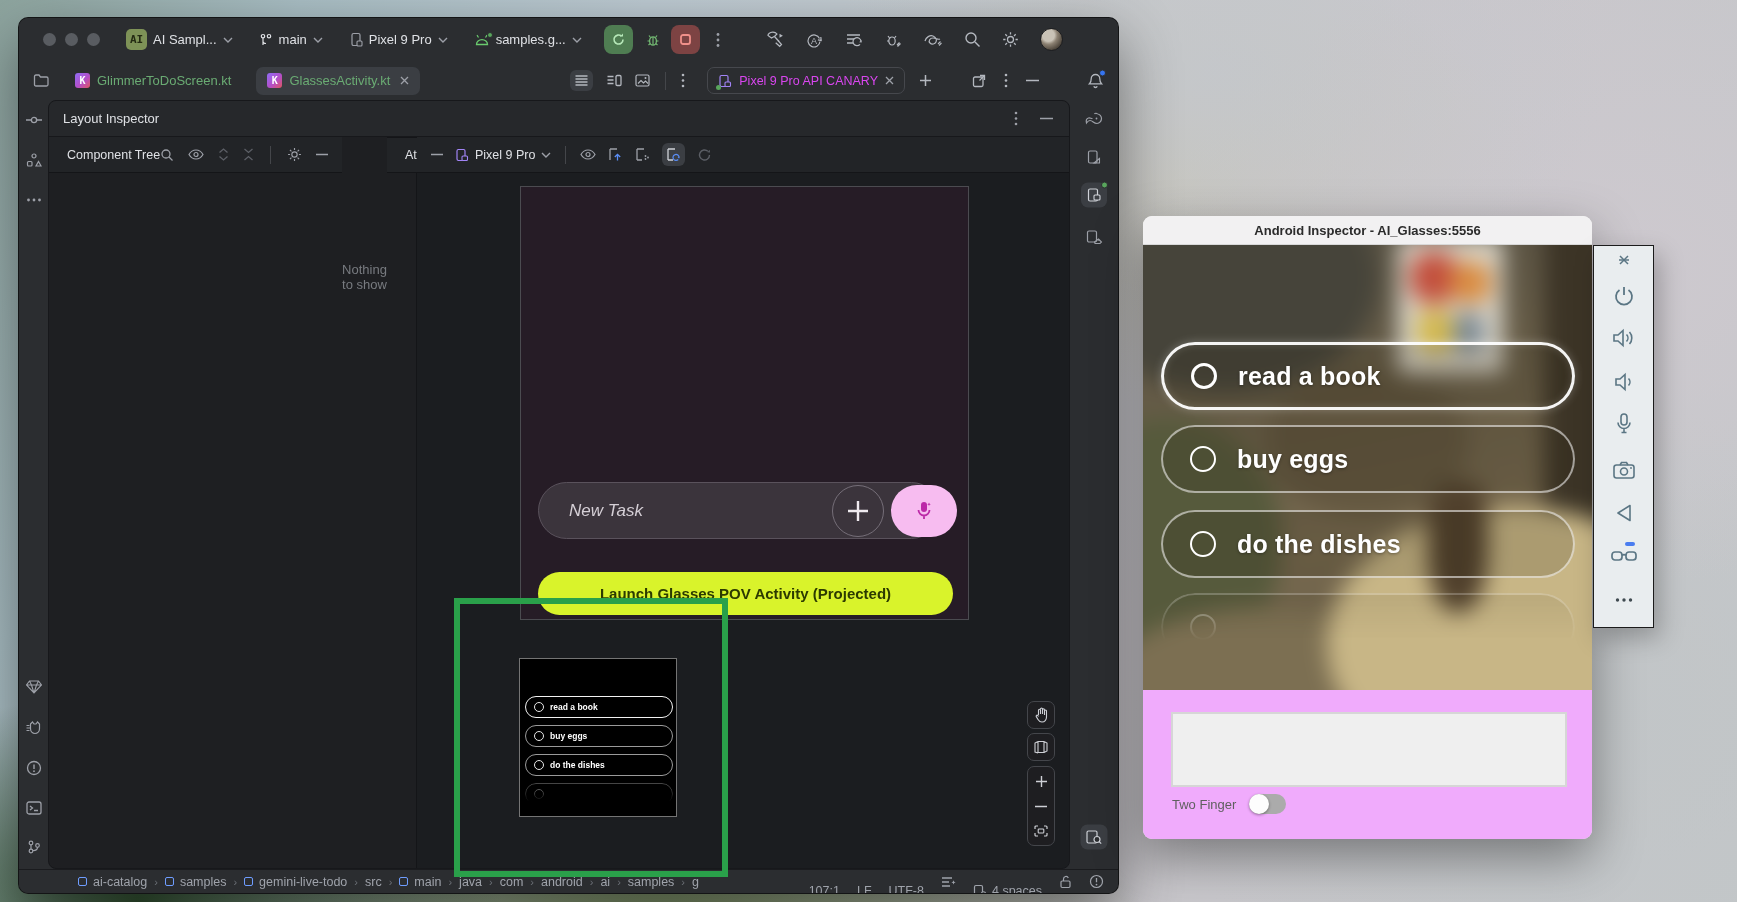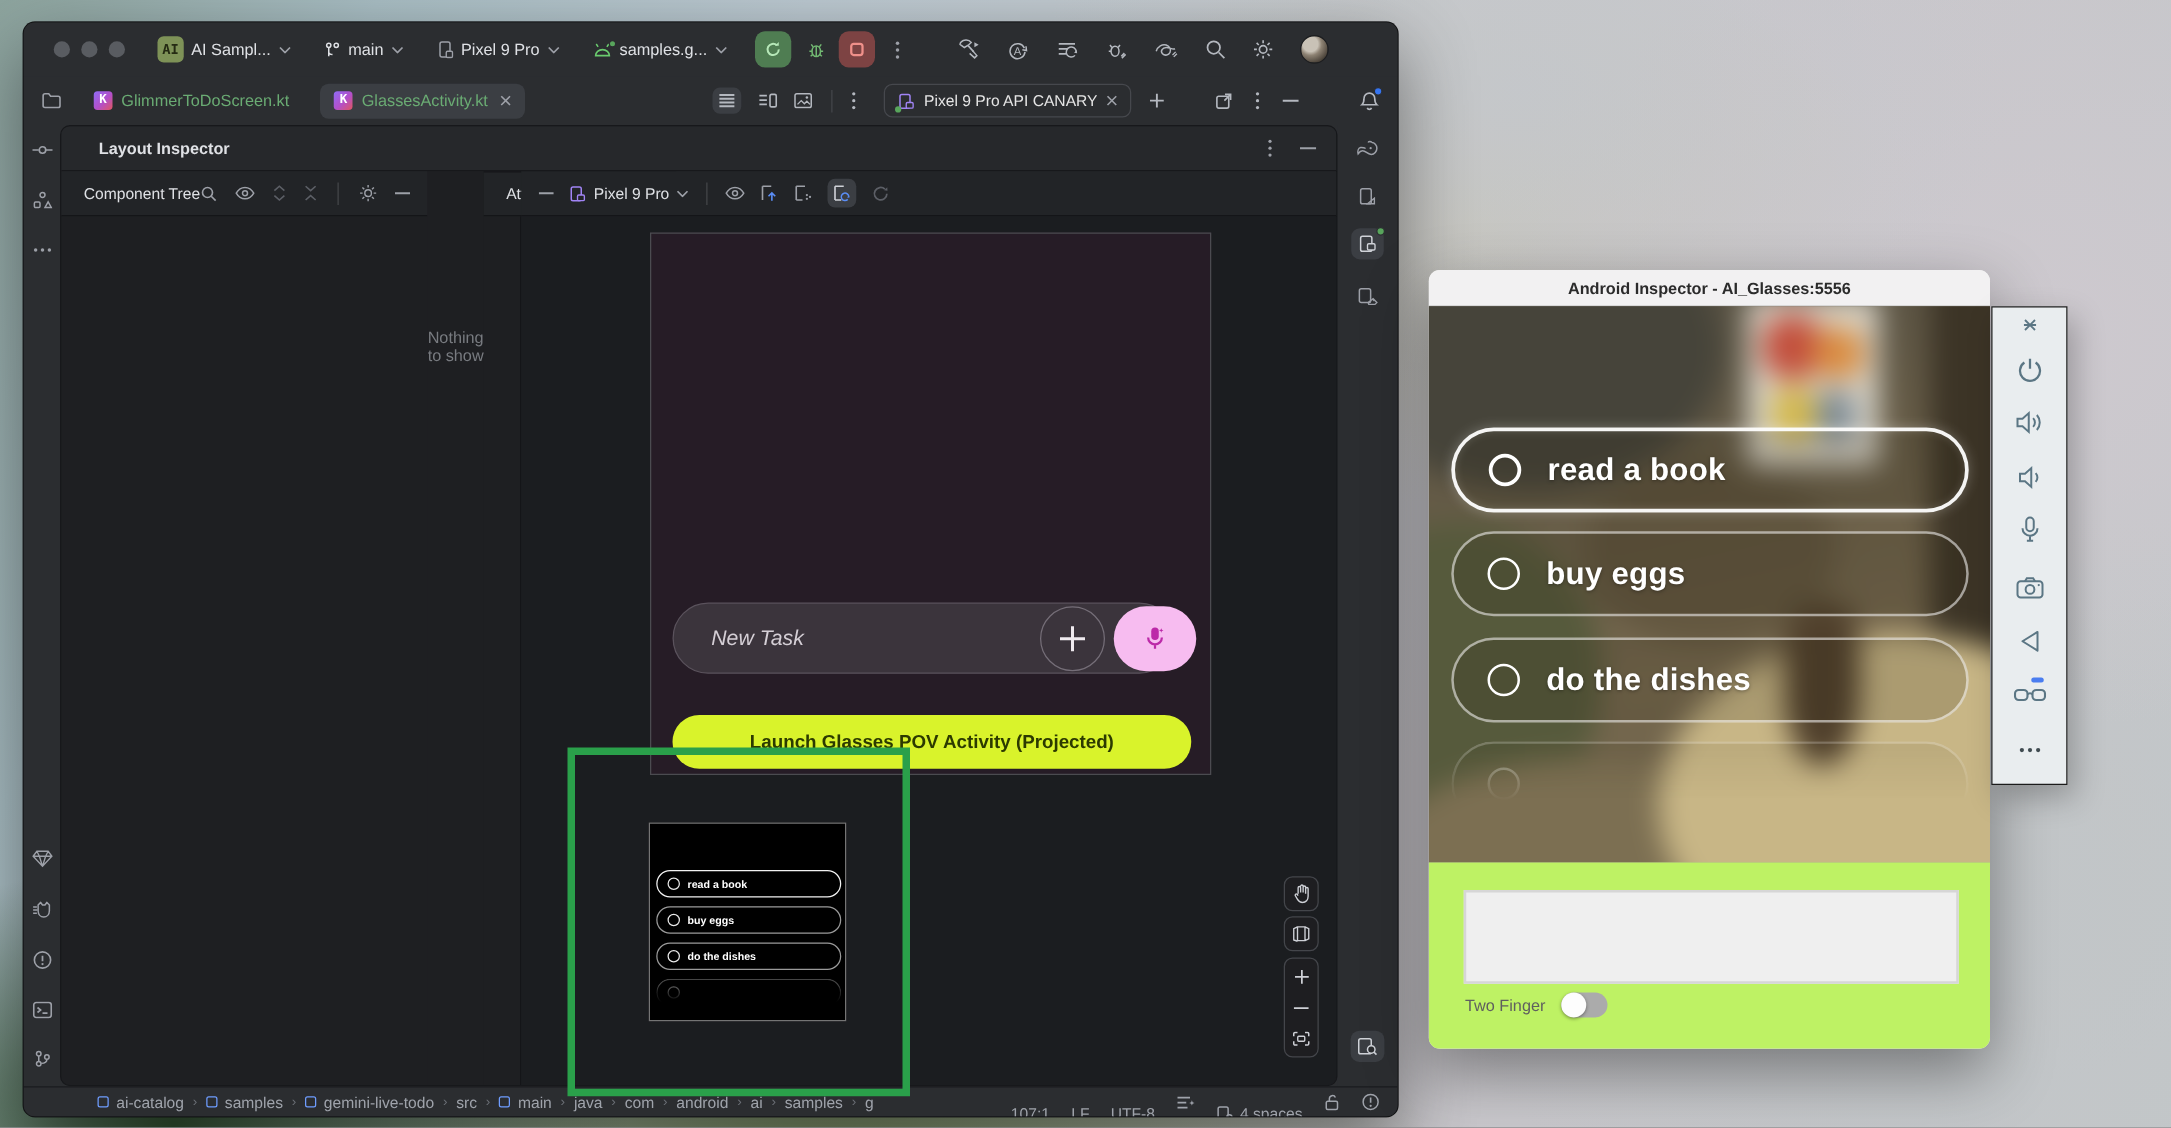--- a/index.html
+++ b/index.html
@@ -46,38 +46,38 @@
   .etab{ display:flex; align-items:center; gap:7px; height:28px; padding:0 11px; border-radius:7px; color:#6aab73; margin-left:14px;}
   .etab.active{ background:#3b3e43; }
   .etab .close{ color:#9da0a8; margin-left:3px;}
   .kicon{ width:15px; height:15px; border-radius:3px; background:linear-gradient(135deg,#8f6cf5 0%,#b44fc9 55%,#e0565f 100%);
     color:#fff; font-size:10px; font-weight:bold; display:flex; align-items:center; justify-content:center; font-family:"DejaVu Sans Mono",monospace;}
   .kicon span{transform:translateY(-.5px);}
   .viewicons{ display:flex; align-items:center; gap:13px; margin-left:150px; color:#b4b8bf;}
   .viewicons .sel{ background:#3b3e43; border-radius:6px; padding:4px;}
   .vsep{ width:1px; height:18px; background:#44464a; margin:0 2px;}
   .devtab{ display:flex; align-items:center; gap:7px; height:27px; padding:0 10px; margin-left:22px;
-     border:1px solid #46484d; border-radius:7px; color:#e5e5e5; font-size:12.5px;}
+     border:1px solid #46484d; border-radius:7px; color:#d946ef; font-size:12.5px;}
   .devtab .close{ color:#9da0a8;}
   .tabrow-right{ display:flex; align-items:center; gap:18px; margin-left:14px; color:#b4b8bf;}
   .bell-wrap{ position:absolute; right:14px; top:50%; transform:translateY(-50%); color:#b4b8bf;}
   .bell-dot{ position:absolute; right:-2px; top:-3px; width:7px; height:7px; border-radius:50%; background:#3574f0; border:1.5px solid #2b2d30;}
 
   
   .lstripe{ position:absolute; left:0; top:82px; bottom:24px; width:29px; background:#2b2d30; }
   .lstripe .icon, .rstripe .icon{ position:absolute; left:50%; transform:translate(-50%,-50%); color:#9da0a8; }
   .rstripe{ position:absolute; right:0; top:82px; bottom:24px; width:48px; background:#2b2d30;}
   .stripe-hl{ background:#3b3e43; border-radius:7px; padding:5px;}
   .greendot{ position:absolute; right:-1px; top:-1px; width:7px; height:7px; background:#58a55c; border-radius:50%; border:1.5px solid #2b2d30;}
 
   
   .lipanel{ position:absolute; left:29px; top:82px; right:48px; bottom:24px;
      background:#1e1f22; border:1px solid #17181b; border-radius:8px; overflow:hidden; display:flex; flex-direction:column;}
   .lihead{ height:36px; background:#26282b; border-bottom:1px solid #17181b; display:flex; align-items:center; flex:none;}
-  .lihead .t{ font-weight:bold; margin-left:30px;}
+  .lihead .t{ font-weight:normal; margin-left:14px;}
   .lihead .right{ margin-left:auto; display:flex; gap:22px; margin-right:16px; color:#9da0a8;}
   .libody{ flex:1; display:flex; min-height:0;}
   .colL{ width:368px; flex:none; border-right:1px solid #141518; display:flex; flex-direction:row;}
   .rowhead{ height:36px; flex:none; display:flex; align-items:center; border-bottom:1px solid #141518; background:#222427; font-size:12.5px;}
   .rowhead .t{ margin-left:18px; color:#dfe1e5;}
   .rowhead .ric{ margin-left:auto; display:flex; align-items:center; gap:14px; margin-right:14px; color:#9da0a8;}
   .rowhead .dim{ color:#5c5f66;}
   .tree{ flex:1; background:#1e1f22; text-align:center; color:#787b80; padding-top:125px; font-size:13px;}
   .attrshead{ border-top:1px solid #141518;}
   .attrsbody{ height:315px; flex:none; display:flex; align-items:center; justify-content:center; color:#bcbec4; font-size:13px;}
@@ -131,21 +131,21 @@
      background:linear-gradient(168deg,#524d41 0%, #665c47 34%, #77694f 62%, #5b5340 100%);}
   .blob{ position:absolute; border-radius:50%;}
   .art{ position:absolute; left:56%; top:4%; width:21%; height:27%; background:#d9d5c9; border-radius:3px;}
   .art i{ position:absolute; display:block;}
   .epill{ position:absolute; left:18px; width:414px; height:68px; border-radius:34px; border:2px solid rgba(255,255,255,.55);
      background:rgba(40,32,18,.18); display:flex; align-items:center; color:#fff;}
   .epill.bright{ border:3px solid rgba(255,255,255,.95); box-shadow:0 0 10px rgba(255,255,255,.25), inset 0 0 8px rgba(255,255,255,.15);}
   .epill .er{ width:26px; height:26px; border-radius:50%; border:3px solid #fff; margin-left:27px; flex:none;}
   .epill .et{ font-size:25px; font-weight:bold; margin-left:21px; text-shadow:0 1px 3px rgba(0,0,0,.35); letter-spacing:.2px;}
   .epill.fade{ opacity:.4; -webkit-mask-image:linear-gradient(#000 10%, transparent 70%); mask-image:linear-gradient(#000 10%, transparent 70%);}
-  .emu-bottom{ height:149px; background:#bef264; position:relative;}
+  .emu-bottom{ height:149px; background:#f0abfc; position:relative;}
   .touchrect{ position:absolute; left:28px; top:22px; width:396px; height:75px; border:2px solid #d6d6d6; background:#efefef;}
   .twofinger{ position:absolute; left:29px; top:104px; display:flex; align-items:center; gap:13px; color:#5f5f5f; font-size:13px;}
   .toggle{ width:37px; height:20px; border-radius:10px; background:#ababab; position:relative;}
   .knob{ position:absolute; left:0; top:0; width:20px; height:20px; border-radius:50%; background:#fdfdfd; box-shadow:0 1px 3px rgba(0,0,0,.4);}
 
   .emu-toolbar{ position:absolute; left:1593px; top:245px; width:61px; height:383px; background:#e9edef; border:1.5px solid #1b1b1b;
      box-shadow:6px 10px 24px rgba(0,0,0,.25);}
   .emu-toolbar .icon{ position:absolute; left:50%; transform:translate(-50%,-50%); color:#5b7684;}
   .winctl{ position:absolute; top:14px; width:100%; display:flex; justify-content:center; gap:17px; color:#5b7684;}
   .bluedash{ position:absolute; left:14px; top:-7px; width:10px; height:3.5px; border-radius:2px; background:#4a7df0;}

